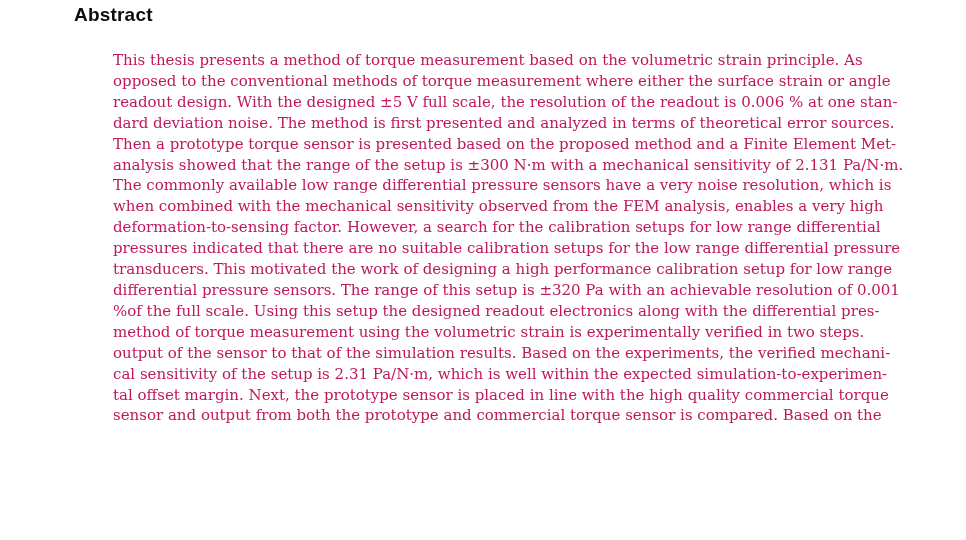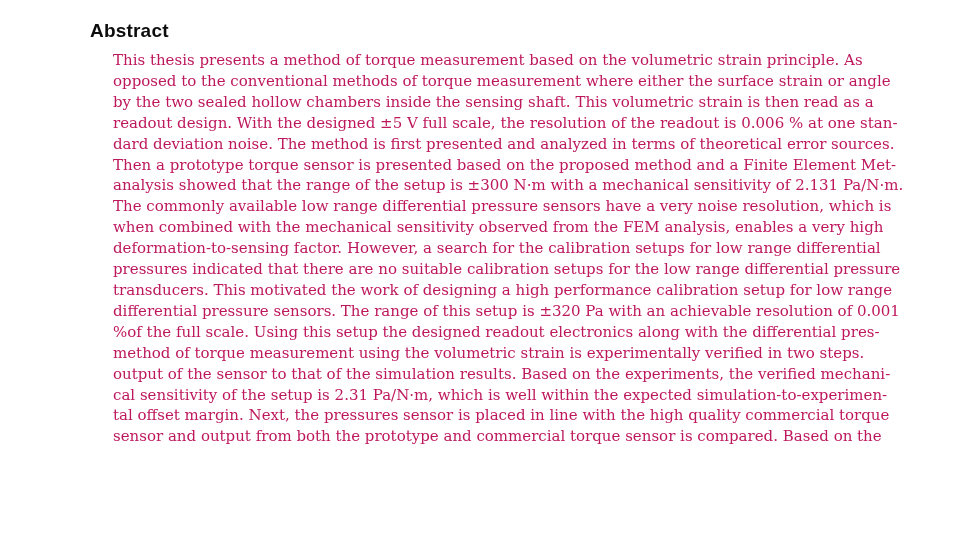--- a/index.html
+++ b/index.html
@@ -20,21 +20,21 @@
     left: 0;
     width: 966px;
     height: 540px;
     background: #ffffff;
     color: #1b1b1b;
   }
   .heading {
     position: absolute;
     top: 2px;
     left: 74px;
-    margin: 16px;
+    margin: 0;
     font-family: "Liberation Sans", sans-serif;
     font-weight: 700;
     font-size: 19px;
     line-height: 26px;
     letter-spacing: 0.2px;
     color: #0d0d0d;
   }
   .para {
     position: absolute;
     top: 50px;
@@ -50,31 +50,30 @@
   }
 </style>
 </head>
 <body>
 
 <div class="page">
   <h1 class="heading">Abstract</h1>
   <div class="para">
       <div class="line">This thesis presents a method of torque measurement based on the volumetric strain principle. As</div>
       <div class="line">opposed to the conventional methods of torque measurement where either the surface strain or angle</div>
-      <div class="line">by the two sealed hollow chambers inside the sensing shaft. This volumetric strain is then read as a</div>
       <div class="line">readout design. With the designed ±5 V full scale, the resolution of the readout is 0.006 % at one stan-</div>
       <div class="line">dard deviation noise. The method is first presented and analyzed in terms of theoretical error sources.</div>
       <div class="line">Then a prototype torque sensor is presented based on the proposed method and a Finite Element Met-</div>
       <div class="line">analysis showed that the range of the setup is ±300 N·m with a mechanical sensitivity of 2.131 Pa/N·m.</div>
       <div class="line">The commonly available low range differential pressure sensors have a very noise resolution, which is</div>
       <div class="line">when combined with the mechanical sensitivity observed from the FEM analysis, enables a very high</div>
       <div class="line">deformation-to-sensing factor. However, a search for the calibration setups for low range differential</div>
       <div class="line">pressures indicated that there are no suitable calibration setups for the low range differential pressure</div>
       <div class="line">transducers. This motivated the work of designing a high performance calibration setup for low range</div>
       <div class="line">differential pressure sensors. The range of this setup is ±320 Pa with an achievable resolution of 0.001</div>
       <div class="line">%of the full scale. Using this setup the designed readout electronics along with the differential pres-</div>
       <div class="line">method of torque measurement using the volumetric strain is experimentally verified in two steps.</div>
       <div class="line">output of the sensor to that of the simulation results. Based on the experiments, the verified mechani-</div>
       <div class="line">cal sensitivity of the setup is 2.31 Pa/N·m, which is well within the expected simulation-to-experimen-</div>
-      <div class="line">tal offset margin. Next, the pressures sensor is placed in line with the high quality commercial torque</div>
+      <div class="line">tal offset margin. Next, the prototype sensor is placed in line with the high quality commercial torque</div>
       <div class="line">sensor and output from both the prototype and commercial torque sensor is compared. Based on the</div>
     </div>
 </div>
 
 </body></html>

